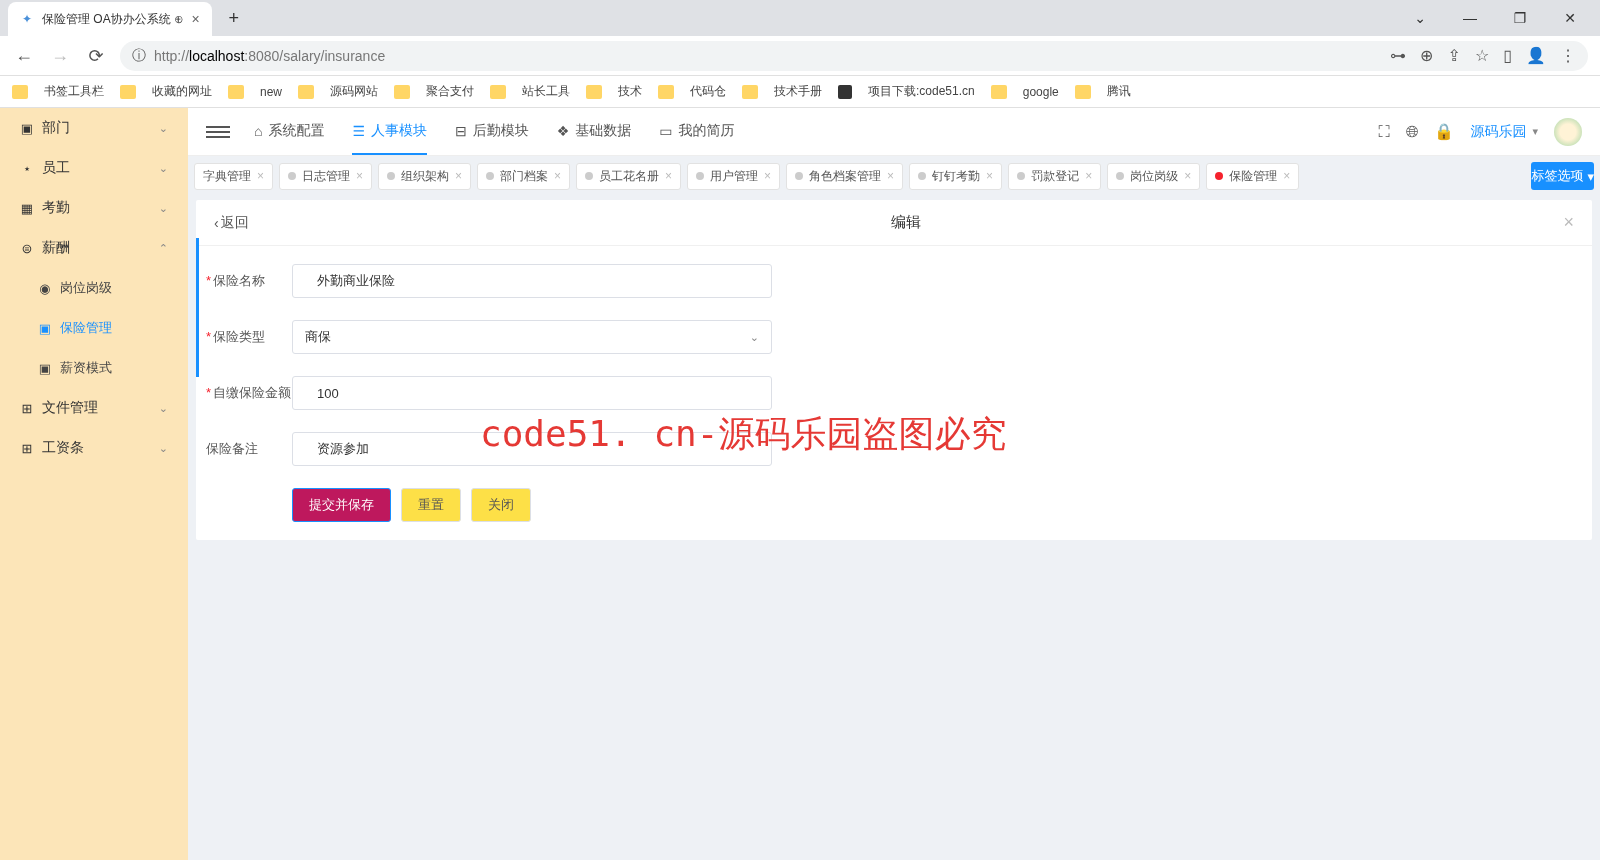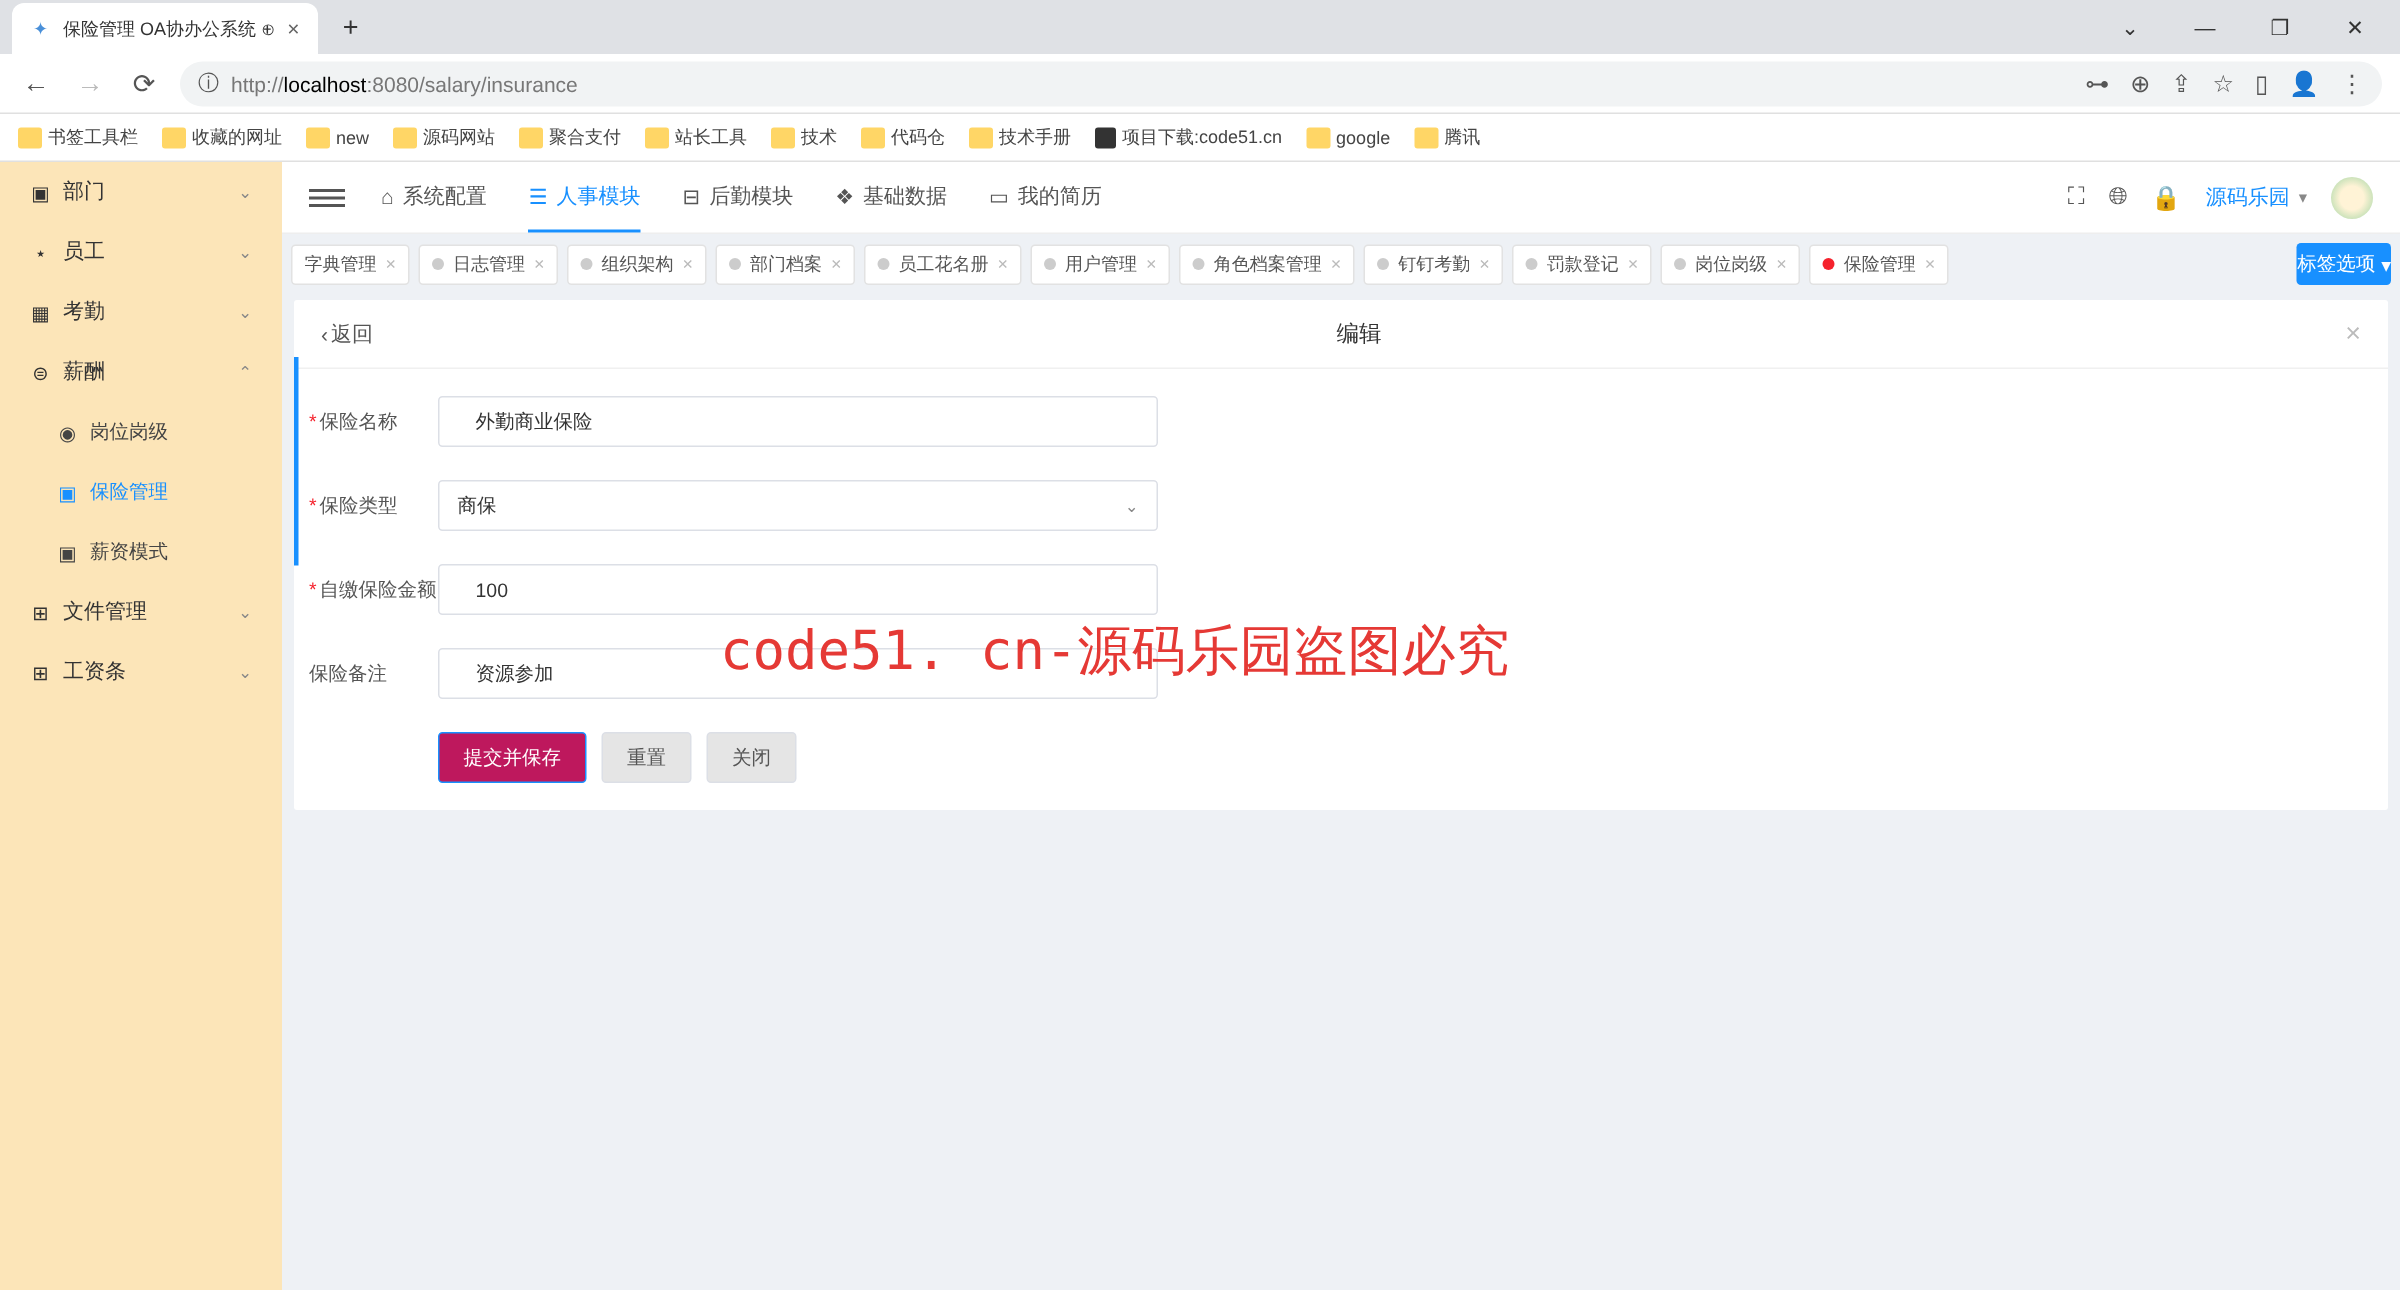--- a/index.html
+++ b/index.html
@@ -13,21 +13,21 @@
 .window-controls{margin-left:auto;display:flex;gap:6px;padding-right:8px;}
 .win-btn{width:44px;height:30px;display:flex;align-items:center;justify-content:center;color:#333;font-size:14px;}
 .nav-bar{display:flex;align-items:center;height:40px;padding:0 12px;gap:12px;border-bottom:1px solid #e0e0e0;}
 .nav-btn{width:24px;height:24px;display:flex;align-items:center;justify-content:center;color:#555;font-size:18px;}
 .url-bar{flex:1;display:flex;align-items:center;height:30px;background:#f1f3f4;border-radius:15px;padding:0 12px;gap:8px;font-size:14px;color:#555;}
 .url-text{flex:1;color:#333;}
 .url-text .host{color:#000;}
 .url-text .path{color:#777;}
 .url-actions{display:flex;gap:14px;color:#555;font-size:16px;align-items:center;}
 .bookmarks-bar{display:flex;align-items:center;height:32px;padding:0 12px;gap:16px;border-bottom:1px solid #e0e0e0;font-size:12px;}
-.bookmark{display:flex;align-items:center;gap:4px;color:#444;}
+.bookmark{display:flex;align-items:center;gap:16px;color:#444;}
 .folder-icon{width:16px;height:14px;background:#ffd666;border-radius:2px;display:inline-block;}
 .bm-icon-dark{width:14px;height:14px;background:#333;border-radius:2px;display:inline-block;}
 .app-container{display:flex;height:762px;}
 .sidebar{width:188px;background:#fce5b8;flex-shrink:0;font-size:14px;}
 .sidebar-item{display:flex;align-items:center;height:40px;padding:0 20px;color:#333;justify-content:space-between;}
 .sidebar-item .label{display:flex;align-items:center;gap:8px;}
 .sidebar-sub{padding-left:38px;background:#fce5b8;}
 .sidebar-sub-item{display:flex;align-items:center;height:40px;gap:8px;font-size:13px;color:#444;}
 .sidebar-sub-item.active{color:#1890ff;}
 .sidebar-sub-item.active-bar{position:relative;}
@@ -53,21 +53,21 @@
 .back-link{color:#555;font-size:14px;display:flex;align-items:center;gap:2px;}
 .panel-title{flex:1;text-align:center;font-size:15px;color:#333;}
 .panel-close{color:#bbb;font-size:18px;}
 .form{padding:18px 10px;}
 .form-row{display:flex;align-items:flex-start;margin-bottom:22px;}
 .form-label{width:86px;font-size:13px;color:#555;padding-top:8px;}
 .req{color:#f5222d;margin-right:2px;}
 .form-input{width:480px;height:34px;border:1px solid #dcdfe6;border-radius:3px;padding:0 24px;font-size:13px;color:#333;}
 .form-select{width:480px;height:34px;border:1px solid #dcdfe6;border-radius:3px;padding:0 12px;font-size:13px;color:#333;display:flex;align-items:center;justify-content:space-between;}
 .form-buttons{display:flex;gap:10px;margin-left:86px;}
-.btn{height:34px;padding:0 16px;border-radius:3px;font-size:13px;border:1px solid #dcdfe6;background:#e5e5e5;color:#555;display:flex;align-items:center;}
+.btn{height:34px;padding:0 16px;border-radius:3px;font-size:13px;border:1px solid #dcdfe6;background:#fde047;color:#555;display:flex;align-items:center;}
 .btn.primary{background:#be185d;color:#fff;border-color:#1890ff;}
 .watermark{position:absolute;top:410px;left:480px;font-size:36px;color:#e53935;font-weight:400;white-space:nowrap;font-family:"Microsoft YaHei",monospace;pointer-events:none;}
 .chevron{font-size:11px;color:#888;}
 </style>
 </head>
 <body>
 
 <div class="browser-chrome">
   <div class="tab-bar">
     <div class="browser-tab">

